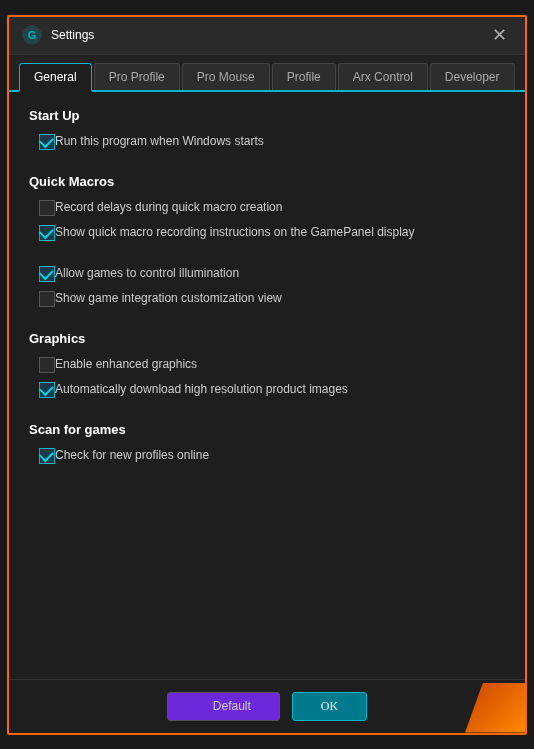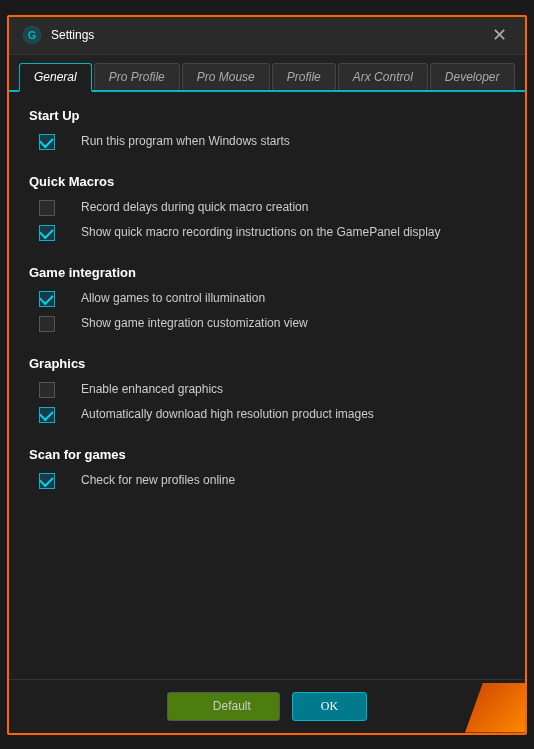--- a/index.html
+++ b/index.html
@@ -67,21 +67,20 @@
 
     .tab {
       padding: 6px 14px;
       font-size: 12px;
       cursor: pointer;
       border-radius: 3px 3px 0 0;
       color: #aaa;
       background: #2d2d2d;
       border: 1px solid #444;
       border-bottom: none;
-      font-style: italic;
     }
 
     .tab.active {
       color: #fff;
       background: #1e1e1e;
       border-color: #00b4c8;
       border-bottom: 2px solid #1e1e1e;
       margin-bottom: -2px;
     }
 
@@ -100,21 +99,21 @@
       font-size: 13px;
       font-weight: bold;
       margin-bottom: 10px;
     }
 
     .checkbox-item {
       display: flex;
       align-items: flex-start;
       margin-bottom: 8px;
       padding-left: 10px;
-      gap: 26px;
+      gap: 0;
       cursor: pointer;
     }
 
     .checkbox {
       width: 16px;
       height: 16px;
       border: 1px solid #555;
       background: #2a2a2a;
       flex-shrink: 0;
       margin-top: 1px;
@@ -158,21 +157,21 @@
 
     .btn {
       padding: 6px 28px;
       font-size: 12px;
       cursor: pointer;
       border-radius: 3px;
       border: 1px solid #555;
     }
 
     .btn-default {
-      background: #4d7c0f;
+      background: #6d28d9;
       color: #ccc;
       padding-left: 45px;
     }
 
     .btn-ok {
       background: #007a8c;
       color: #fff;
       border-color: #00b4c8;
       font-family: Liberation Serif, serif;
     }
@@ -247,21 +246,20 @@
         <div class="checkbox"></div>
         <span class="checkbox-label">Record delays during quick macro creation</span>
       </div>
       <div class="checkbox-item">
         <div class="checkbox checked"></div>
         <span class="checkbox-label">Show quick macro recording instructions on the GamePanel display</span>
       </div>
     </div>
 
     <div class="section">
-      <div class="section-title">Game integration</div>
       <div class="checkbox-item">
         <div class="checkbox checked"></div>
         <span class="checkbox-label">Allow games to control illumination</span>
       </div>
       <div class="checkbox-item">
         <div class="checkbox"></div>
         <span class="checkbox-label">Show game integration customization view</span>
       </div>
     </div>
 

